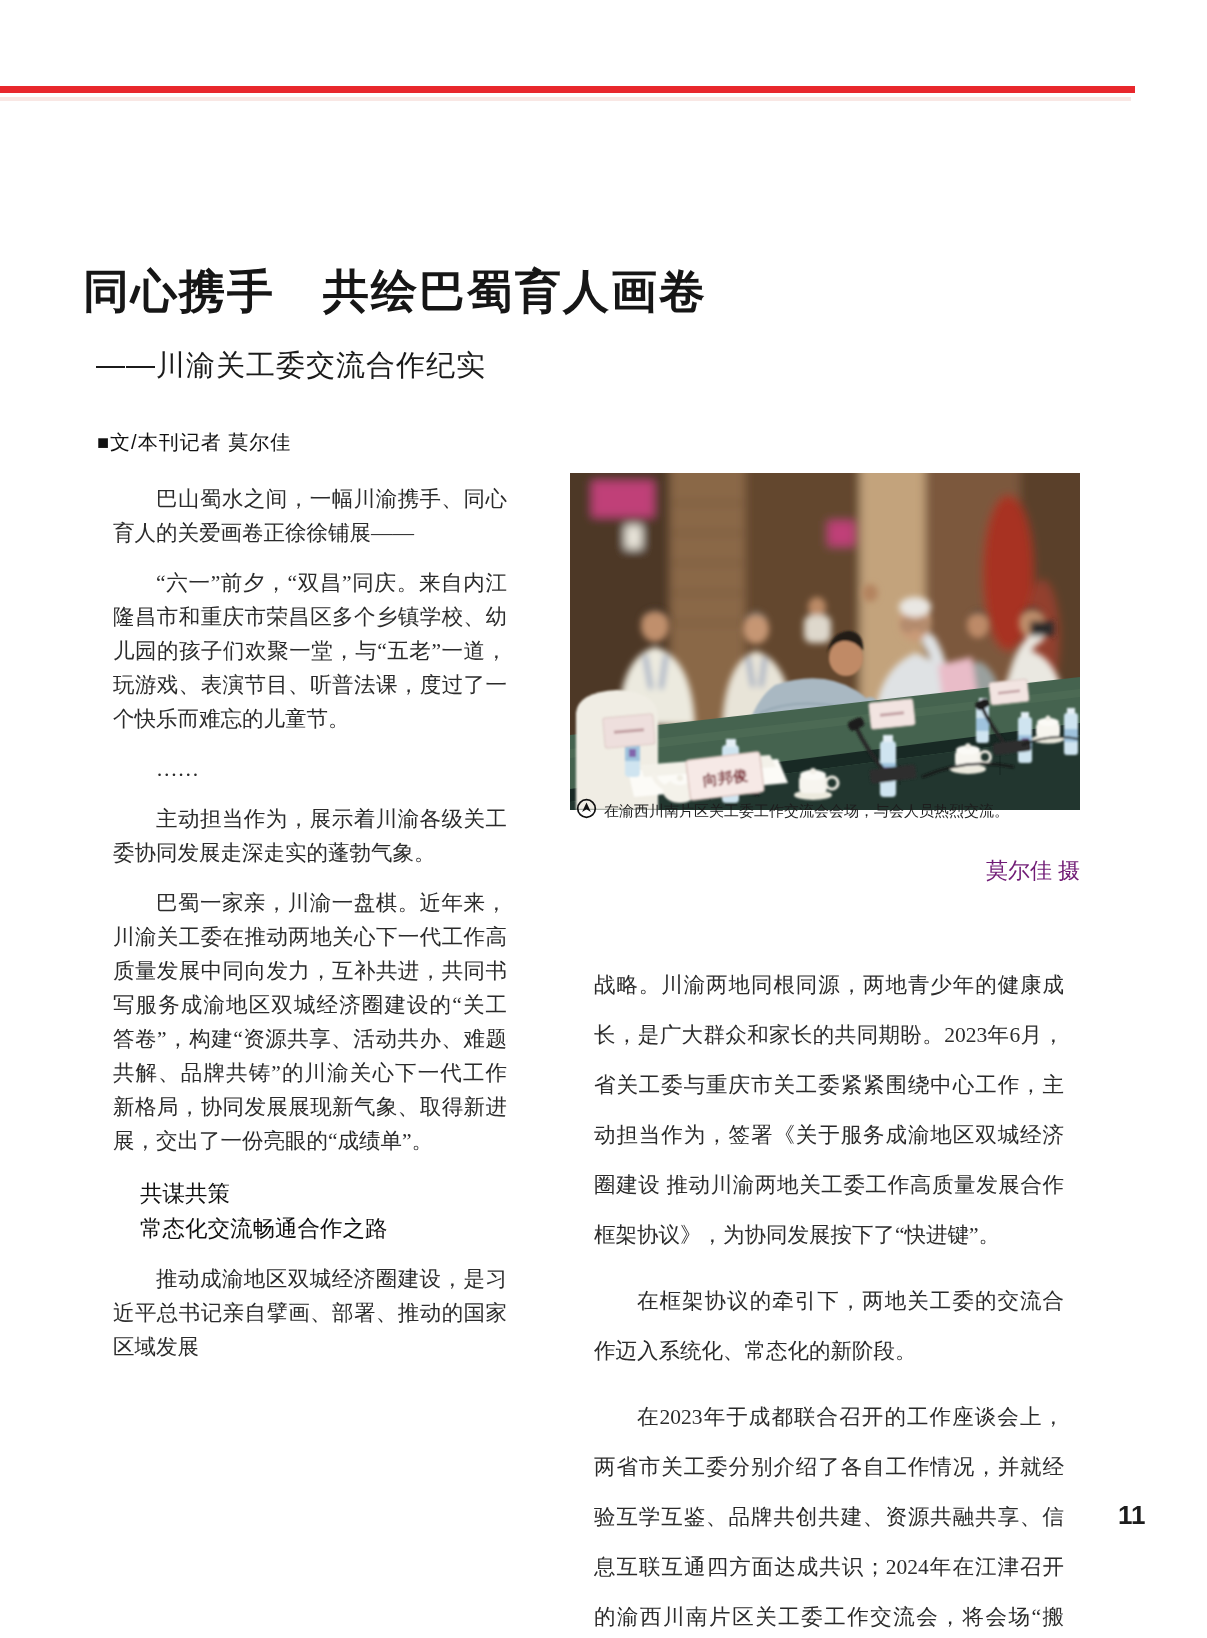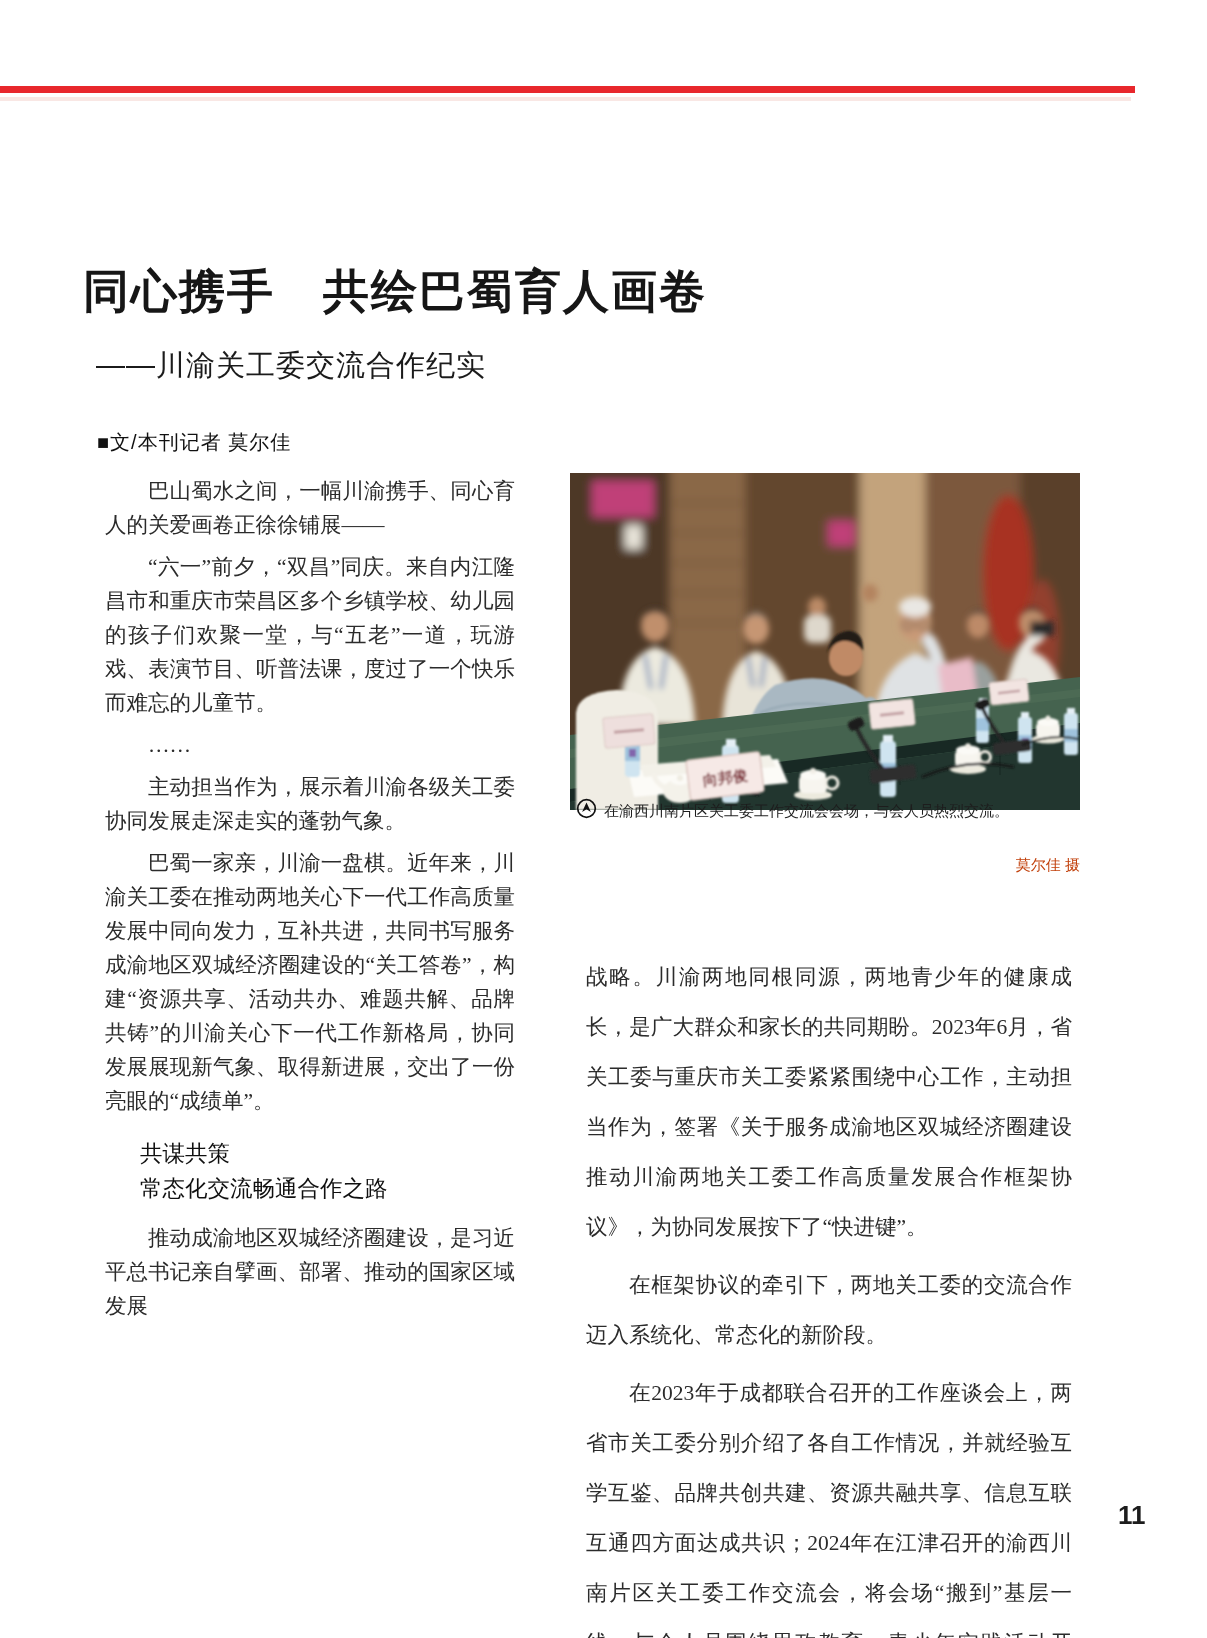--- a/index.html
+++ b/index.html
@@ -39,21 +39,21 @@
   .byline{
     position:absolute;left:97px;top:394px;width:600px;
     font-family:"Liberation Sans","DejaVu Sans",sans-serif;
     font-size:20px;letter-spacing:1px;color:#111;margin-top:35px;
   }
 
   
   .col-left{position:absolute;left:97px;top:466px;width:426px;}
   .col-right{position:absolute;left:578px;top:944px;width:502px;}
   .col-left p,.col-right p{
-    margin:8px;text-align:justify;text-indent:2em;
+    margin:16px;text-align:justify;text-indent:2em;
     font-size:21.5px;color:var(--text-body);
   }
   .col-left p{line-height:34px;}
   .col-right p{line-height:50px;}
   .col-right .body-paragraphs p:first-child{text-indent:0;}
 
   .heading-block{
     margin:18px 0 15px 0;padding-left:43px;
     font-family:"Liberation Sans","DejaVu Sans",sans-serif;
     font-weight:normal;font-size:22.5px;line-height:35px;color:#101010;
@@ -71,21 +71,21 @@
     font-family:"Liberation Sans","DejaVu Sans",sans-serif;
     font-size:15px;line-height:30px;color:#1d1d1d;
     text-align:justify;
   }
   .caption .cap-icon{
     display:inline-block;width:21px;height:21px;vertical-align:-3px;margin-right:7px;
   }
   .credit{
     position:absolute;left:576px;top:856px;width:504px;
     font-family:"Liberation Sans","DejaVu Sans",sans-serif;
-    font-size:15px;color:#c2410c;text-align:right;
+    font-size:22px;color:#701a75;text-align:right;
   }
 
   .page-number{
     position:absolute;left:1118px;top:1500px;width:60px;
     font-family:"Liberation Sans","DejaVu Sans",sans-serif;
     font-weight:bold;font-size:26px;color:#1c1c1c;
   }
 </style>
 </head>
 <body>

